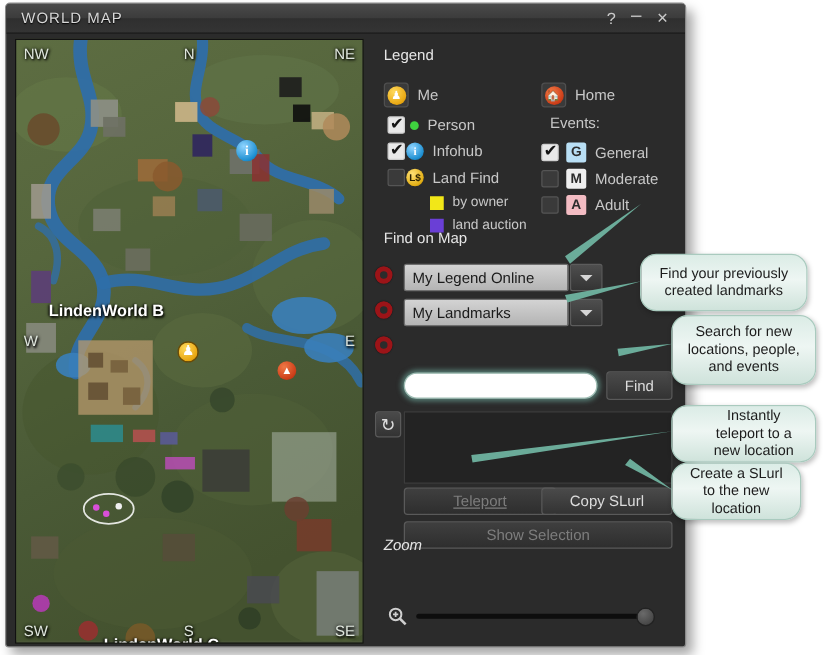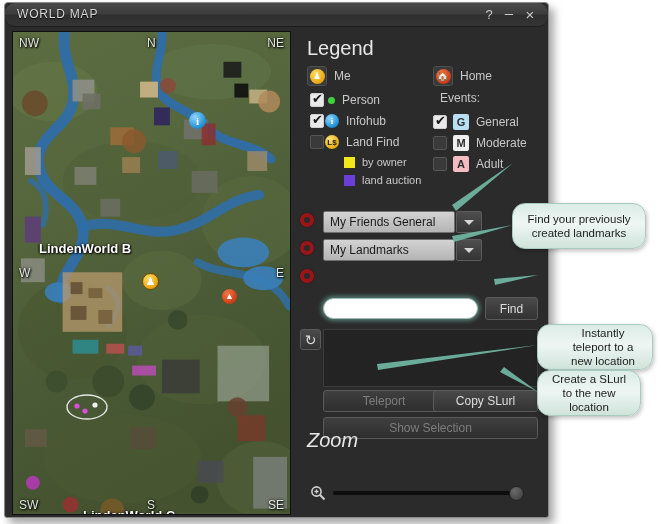--- a/index.html
+++ b/index.html
@@ -18,21 +18,20 @@
     background: #2b2b2b;
     border: 1px solid #8a8a8a;
     border-radius: 4px 4px 3px 3px;
     box-shadow: 5px 6px 9px rgba(0,0,0,.35);
     overflow: hidden;
   }
   #titlebar {
     position: relative; height: 24px;
     background: linear-gradient(to bottom,#4a4a4a 0%,#3c3c3c 48%,#2f2f2f 52%,#343434 100%);
     border-bottom: 1px solid #1d1d1d;
-    border-radius: 10px;
   }
   #title-text {
     position: absolute; left: 12px; top: 4px;
     font-size: 12px; letter-spacing: .8px; color: #d8d8d8;
     text-shadow: 0 1px 1px #000;
   }
   .winbtn {
     position: absolute; top: 3px; width: 18px; height: 18px;
     color: #c9c9c9; font-size: 13px; text-align: center; line-height: 18px;
     cursor: pointer;
@@ -57,21 +56,21 @@
   }
   .region-label {
     position: absolute; color: #ffffff; font-size: 13px; font-weight: bold;
     text-shadow: 1px 1px 2px #000, -1px 0 2px #000;
     pointer-events: none; white-space: nowrap;
   }
   .map-pin { position: absolute; pointer-events: none; }
 
   
   #panel { position: absolute; left: 292px; top: 28px; width: 246px; height: 484px; }
-  .section-title { color: #e6e6e6; font-size: 20px; }
+  .section-title { color: #e6e6e6; font-size: 12px; }
 
   .legend-row { position: absolute; display: flex; align-items: center; }
   .legend-label { color: #c8c8c8; font-size: 12px; margin-left: 7px; white-space: nowrap; }
   .legend-label.sub { font-size: 11px; }
 
   .cb {
     width: 14px; height: 14px; flex: 0 0 14px;
     background: #3a3a3a; border: 1px solid #555;
     border-radius: 2px; position: relative;
   }
@@ -396,43 +395,44 @@
         <div class="evt-badge" style="background:#efefef;">M</div>
         <span class="legend-label">Moderate</span>
       </div>
 
       <div class="legend-row" style="left:136px; top:125px;">
         <div class="cb"></div>
         <div class="evt-badge" style="background:#f3bcc3;">A</div>
         <span class="legend-label">Adult</span>
       </div>
 
+      <div class="section-title" style="position:absolute;left:10px;top:152px;">Find on Map</div>
 
       <div class="target-icon" style="left:3px;  top:182px;"></div>
       <div class="target-icon" style="left:3px;  top:210px;"></div>
       <div class="target-icon" style="left:3px;  top:238px;"></div>
 
-      <div class="combo" style="left:26px; top:180px; width:132px;">My Friends General</div>
+      <div class="combo" style="left:26px; top:180px; width:132px;">My Legend Online</div>
       <div class="combo-arrow" style="left:159px; top:180px;">
           <i></i>
         </div>
 
       <div class="combo" style="left:26px; top:208px; width:132px;">My Landmarks</div>
       <div class="combo-arrow" style="left:159px; top:208px;">
           <i></i>
         </div>
 
       <input id="search-input" type="text" value="" placeholder="" style="">
 
       <div class="dk-btn" style="left:188px; top:266px; width:53px; height:23px;">Find</div>
 
       <div id="refresh-btn">↻</div>
       <div id="results-box"></div>
 
-      <div class="dk-btn disabled" style="left:26px; top:359px; width:122px; height:22px;">Teleport</div>
+      <div class="dk-btn disabled" style="left:26px; top:359px; width:122px; height:22px;text-decoration:underline;">Teleport</div>
       <div class="dk-btn disabled" style="left:26px; top:386px; width:215px; height:22px;">Show Selection</div>
       <div class="dk-btn" style="left:136px; top:359px; width:105px; height:22px;">Copy SLurl</div>
 
       <div class="section-title" style="position:absolute;left:10px;top:398px;font-style:italic;">Zoom</div>
 
       <svg id="zoom-icon" viewBox="0 0 16 16">
         <circle cx="6.5" cy="6.5" r="4.6" fill="none" stroke="#cfcfcf" stroke-width="1.6"></circle>
         <line x1="9.8" y1="9.8" x2="14.5" y2="14.5" stroke="#cfcfcf" stroke-width="2"></line>
         <line x1="4.4" y1="6.5" x2="8.6" y2="6.5" stroke="#cfcfcf" stroke-width="1.4"></line>
         <line x1="6.5" y1="4.4" x2="6.5" y2="8.6" stroke="#cfcfcf" stroke-width="1.4"></line>
@@ -446,16 +446,17 @@
     <g fill="#6fb3a0" opacity="0.95">
       <path d="M513,163 L452,205 L456,211 Z"></path>
       <path d="M513,225 L452,236 L454,242 Z"></path>
       <path d="M538,275 L494,279 L495,285 Z"></path>
       <path d="M538,345 L377,364 L378,370 Z"></path>
       <path d="M538,392 L504,367 L500,372 Z"></path>
     </g>
   </svg>
 
   <div class="callout" style="left:512px; top:203px; width:134px; height:46px;">Find your previously created landmarks</div>
+  <div class="callout" style="left:537px; top:252px; width:116px; height:56px;">Search for new locations, people, and events</div>
   <div class="callout" style="left:537px; top:324px; width:116px; height:46px;padding-left:24px;">Instantly teleport to a new location</div>
   <div class="callout" style="left:537px; top:370px; width:104px; height:46px;">Create a SLurl to the new location</div>
 
 </div>
 
 </body></html>

